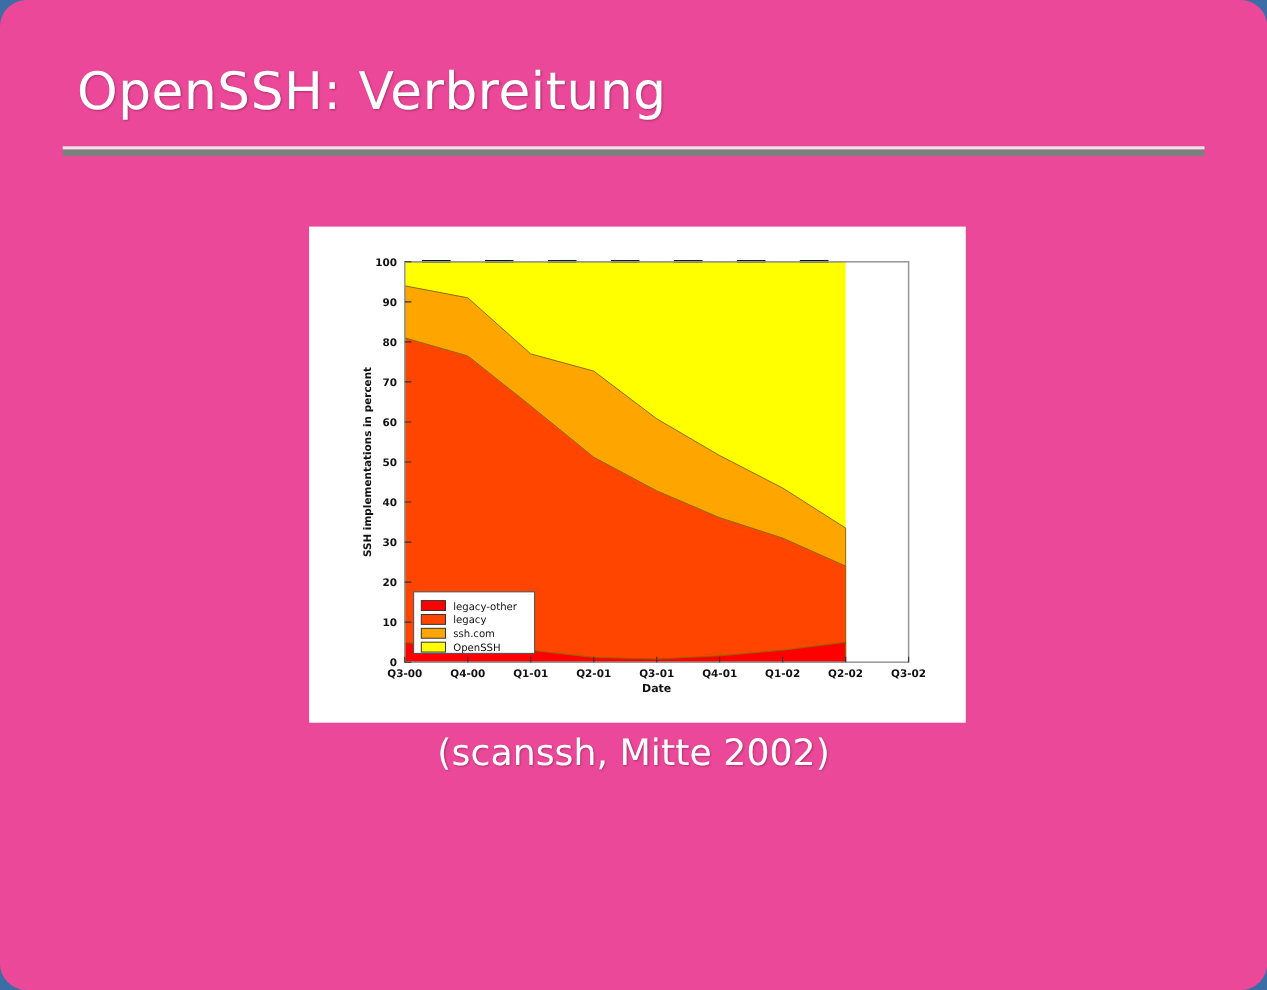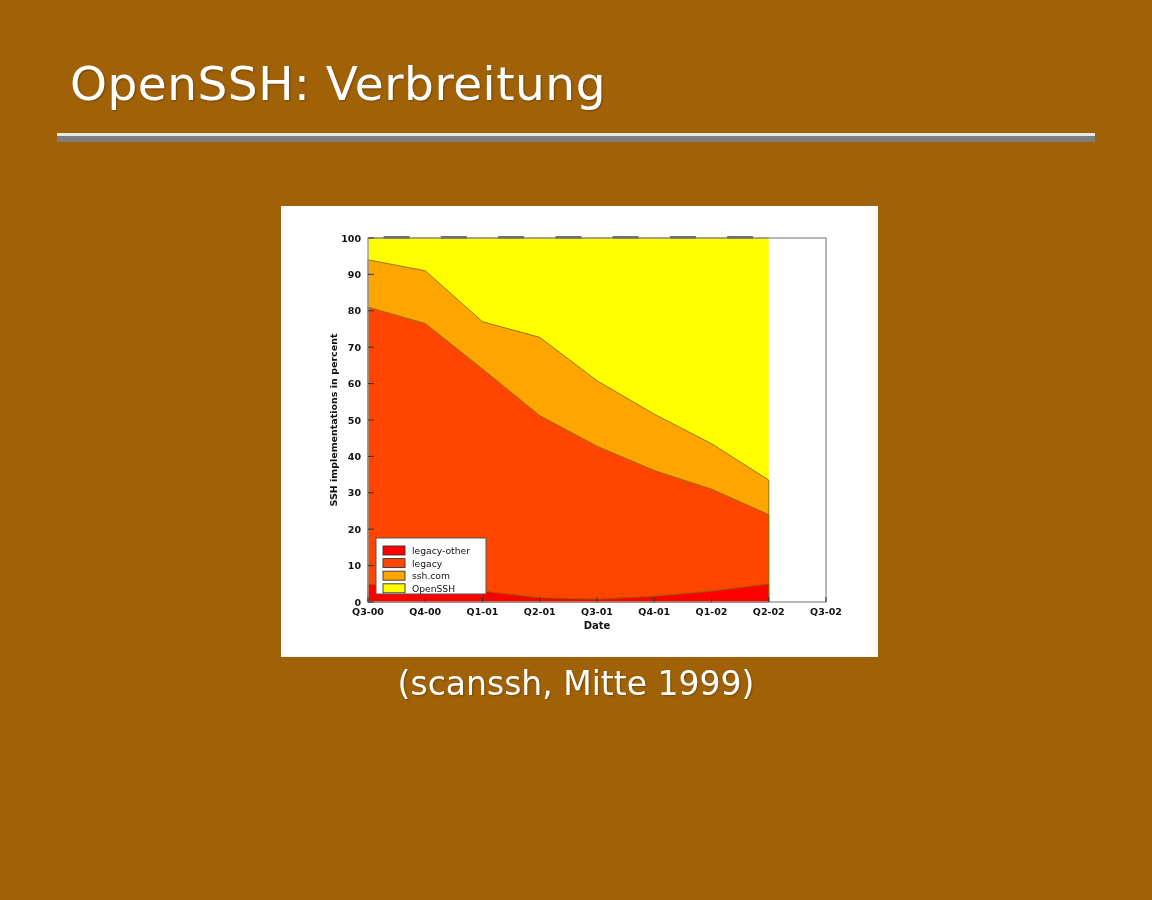--- a/index.html
+++ b/index.html
@@ -10,21 +10,22 @@
     width: 1152px;
     height: 900px;
     background: #3a6ea5;
     font-family: "DejaVu Sans", sans-serif;
     overflow: hidden;
     position: relative;
   }
   .slide {
     position: absolute;
     inset: 0;
-    background: #a16207;
+    background: #ec4899;
+    border-radius: 24px;
   }
 
   
   .slide-title {
     position: absolute;
     left: 70px;
     top: 60px;
     font-family: "DejaVu Sans", sans-serif;
     font-size: 47px;
     line-height: 1.0;
@@ -169,15 +170,15 @@
             <text x="131" y="360.8" font-family="&quot;DejaVu Sans&quot;, sans-serif" font-size="9.2" fill="#111111">legacy</text>
             <rect x="102" y="365.2" width="22" height="9" fill="#ffa500" stroke="#333333" stroke-width="0.9"></rect>
             <text x="131" y="373.4" font-family="&quot;DejaVu Sans&quot;, sans-serif" font-size="9.2" fill="#111111">ssh.com</text>
             <rect x="102" y="377.8" width="22" height="9" fill="#ffff00" stroke="#333333" stroke-width="0.9"></rect>
             <text x="131" y="386" font-family="&quot;DejaVu Sans&quot;, sans-serif" font-size="9.2" fill="#111111">OpenSSH</text>
           </g>
       </svg>
     </div>
   </div>
 
-  <div class="caption">(scanssh, Mitte 1999)</div>
+  <div class="caption">(scanssh, Mitte 2002)</div>
 
 </div>
 
 </body></html>

